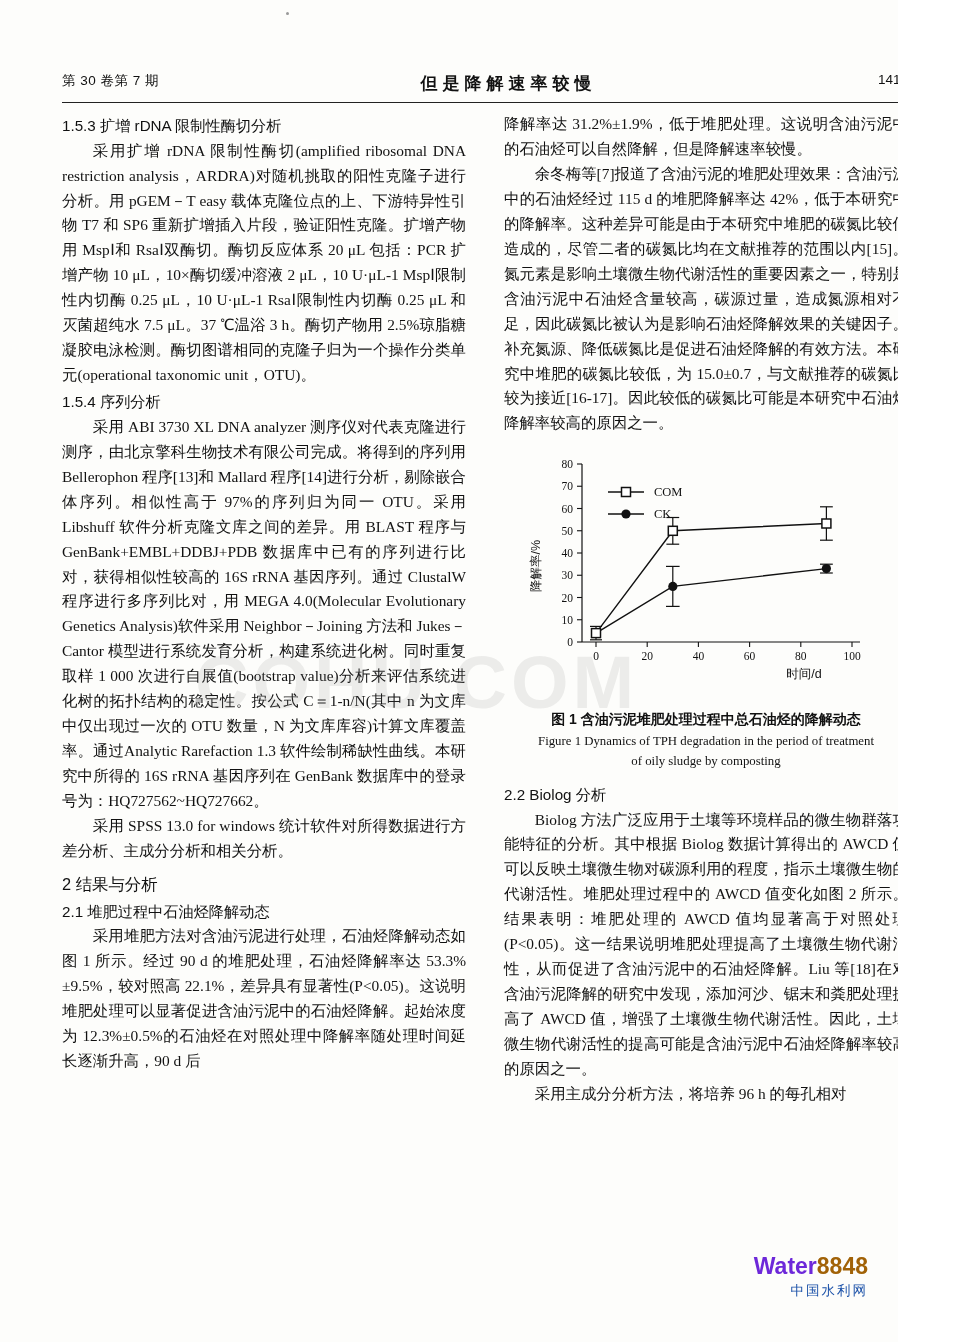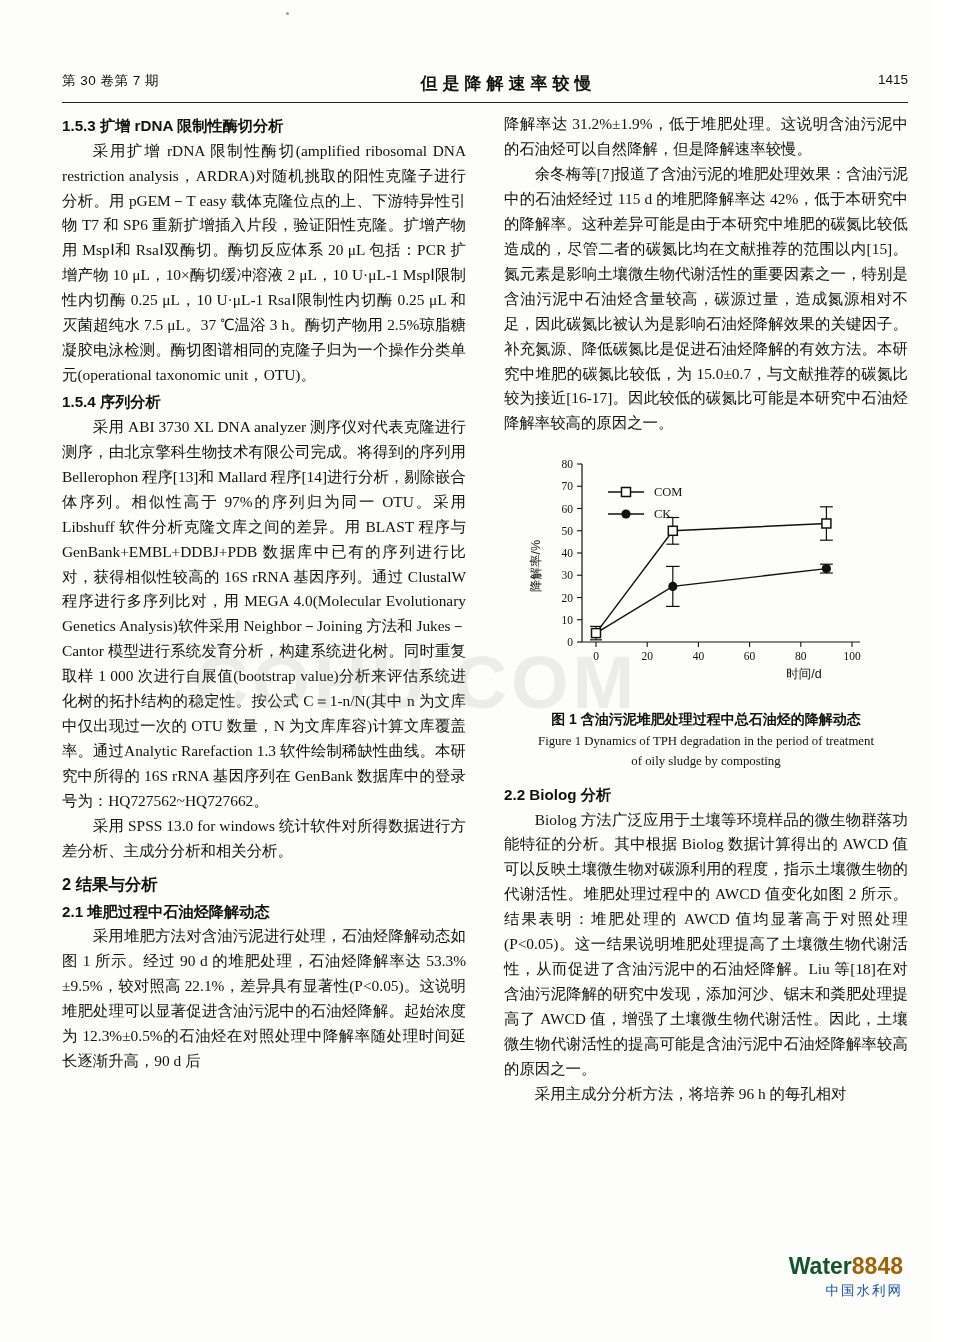--- a/index.html
+++ b/index.html
@@ -8,21 +8,20 @@
     background: #ffffff;
   }
   .page {
     position: relative;
     width: 898px;
     height: 1342px;
     background: #fdfdfb;
     font-family: "Liberation Serif", serif;
     color: #111;
     overflow: hidden;
-    padding-left: 35px;
   }
 
   
   .header {
     position: absolute;
     left: 62px;
     top: 72px;
     width: 846px;
     height: 30px;
     border-bottom: 1.6px solid #222;
@@ -58,21 +57,21 @@
     line-height: 1.62;
     text-align: justify;
   }
   .col.left { left: 62px; }
   .col.right { left: 504px; }
 
   p { margin: 0; }
   .indent { text-indent: 2em; }
   .sec {
     font-family: "Liberation Sans", sans-serif;
-    font-weight: bold;
+    font-weight: normal;
     font-size: 15.2px;
     margin: 2px 0 0 0;
   }
   .sec.big {
     font-size: 16.4px;
     margin-top: 7px;
   }
 
   
   .figure {
@@ -125,21 +124,21 @@
     right: 30px;
     bottom: 42px;
     text-align: right;
     pointer-events: none;
   }
   .wm-brand .w1 {
     font-family: "Liberation Sans", sans-serif;
     font-weight: bold;
     font-size: 23px;
   }
-  .wm-brand .w1 .blue { color: #14532d; margin-left: 20px; }
+  .wm-brand .w1 .blue { color: #6d28d9; margin-left: 20px; }
   .wm-brand .w1 .org { color: #a16207; }
   .wm-brand .w2 {
     font-family: "Liberation Sans", sans-serif;
     font-size: 13.5px;
     color: #1b51a8;
     letter-spacing: 2px;
     margin-top: 2px;
   }
   .dot-tl {
     position: absolute;

